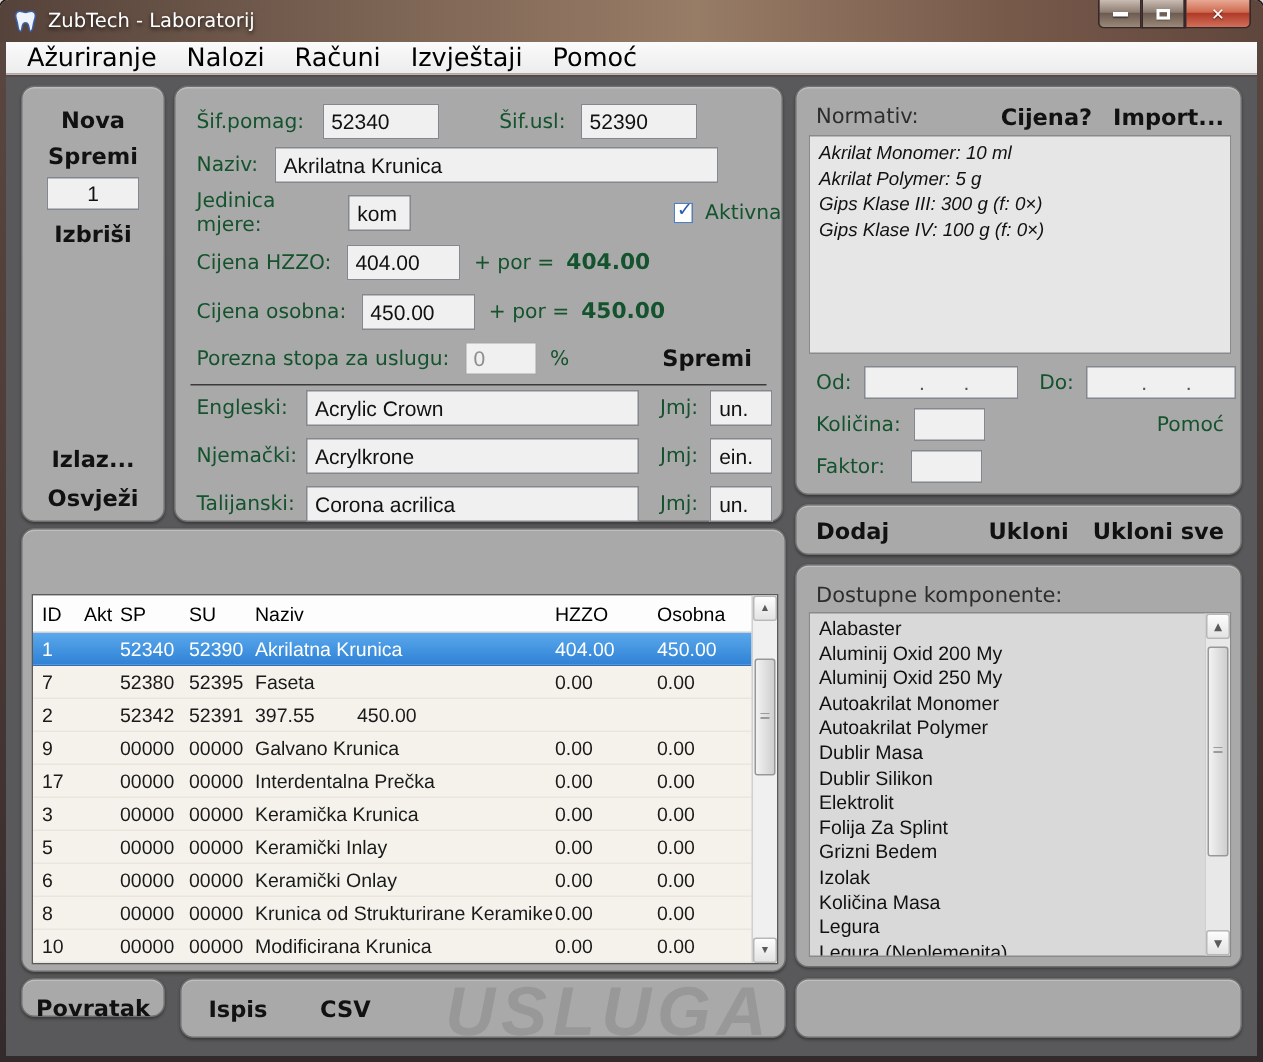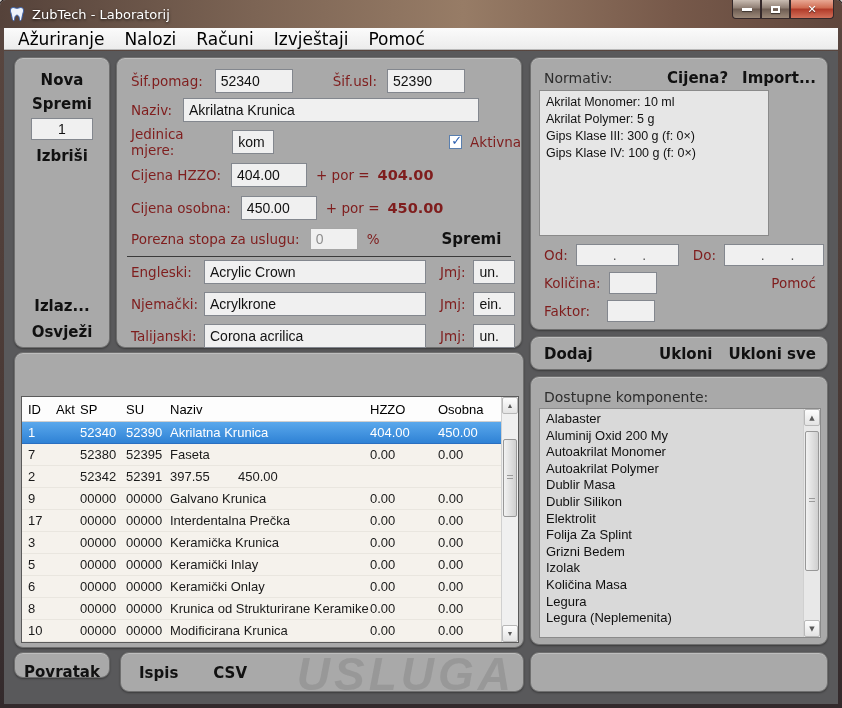--- a/index.html
+++ b/index.html
@@ -27,21 +27,21 @@
   
   .menubar{position:absolute;top:28px;left:4px;right:4px;height:22px;
     background:linear-gradient(180deg,#fbfbfb,#ececec);border-bottom:1px solid #b9b9b9;
     display:flex;align-items:center;padding-left:4px;}
   .menu-item{font-size:17px;color:#000;padding:2px 10px;cursor:default;}
   
   .client{position:absolute;top:51px;left:4px;right:4px;bottom:4px;background:#59595b;}
   .panel{position:absolute;background:#a9a9a9;border:1px solid #6f6f6f;border-radius:9px;
     box-shadow:inset 0 1px 0 rgba(255,255,255,.25),0 1px 2px rgba(0,0,0,.35);}
   .blabel{font-weight:bold;color:#111;font-size:15px;cursor:default;}
-  .flabel{font-size:13.5px;color:#7f1d1d;}
+  .flabel{font-size:13.5px;color:#14532d;}
   .tbox{background:#f0f0f0;border:1px solid #83878e;font-family:"Liberation Sans",sans-serif;
     font-size:14px;color:#111;padding:1px 5px;outline:none;}
   
   .sidebar-item{position:absolute;width:100%;text-align:center;}
   
   .frow{position:absolute;height:24px;display:flex;align-items:center;}
   .divider{position:absolute;left:10px;right:10px;height:1px;background:#3a3a3a;}
   .checkbox{width:14px;height:14px;background:#fff;border:1px solid #5a7fae;position:relative;display:inline-block;}
   .checkbox .chk{position:absolute;left:1px;top:-3px;color:#2b5fb0;font-size:13px;font-weight:bold;}
   
@@ -171,21 +171,21 @@
       <input class="tbox" style="margin-left: 8px; width: 42px; height: 24px;" value="un.">
     </div>
   </div>
 
   <div class="panel" style="left:530px;top:57px;width:298px;height:273px;">
     <div class="frow" style="left:13px;top:8px;width:272px;">
       <span class="flabel" style="font-size:14px;color:#2d2d2d;">Normativ:</span>
       <span class="blabel" style="margin-left:auto;">Cijena?</span>
       <span class="blabel" style="margin-left:14px;">Import...</span>
     </div>
-    <div class="listbox" style="left:8px;top:32px;width:230px;height:146px;padding-top:3px;" id="normativ-list">
+    <div class="listbox" style="left:8px;top:32px;width:282px;height:146px;padding-top:3px;font-style:italic;" id="normativ-list">
         <div class="norm-item">Akrilat Monomer: 10 ml</div>
         <div class="norm-item">Akrilat Polymer: 5 g</div>
         <div class="norm-item">Gips Klase III: 300 g (f: 0×)</div>
         <div class="norm-item">Gips Klase IV: 100 g (f: 0×)</div>
       </div>
     <div class="frow" style="left:13px;top:185px;">
       <span class="flabel">Od:</span>
       <input class="tbox" style="margin-left: 8px; width: 103px; height: 22px; color: rgb(85, 85, 85); padding-left: 26px; letter-spacing: 6px;" value=" .  .">
       <span class="flabel" style="margin-left:14px;">Do:</span>
       <input class="tbox" style="margin-left: 8px; width: 100px; height: 22px; color: rgb(85, 85, 85); padding-left: 26px; letter-spacing: 6px;" value=" .  .">
@@ -322,20 +322,21 @@
   </div>
 
   <div class="panel" style="left:530px;top:376px;width:298px;height:269px;">
     <div class="frow" style="left:13px;top:8px;">
       <span class="flabel" style="font-size:14px;color:#2d2d2d;">Dostupne komponente:</span>
     </div>
     <div class="listbox" style="left:8px;top:31px;width:282px;height:230px;padding-top:2px;background:#d9d9d9;">
       <div id="components-items">
           <div class="comp-item">Alabaster</div>
           <div class="comp-item">Aluminij Oxid 200 My</div>
+          <div class="comp-item">Aluminij Oxid 250 My</div>
           <div class="comp-item">Autoakrilat Monomer</div>
           <div class="comp-item">Autoakrilat Polymer</div>
           <div class="comp-item">Dublir Masa</div>
           <div class="comp-item">Dublir Silikon</div>
           <div class="comp-item">Elektrolit</div>
           <div class="comp-item">Folija Za Splint</div>
           <div class="comp-item">Grizni Bedem</div>
           <div class="comp-item">Izolak</div>
           <div class="comp-item">Količina Masa</div>
           <div class="comp-item">Legura</div>

